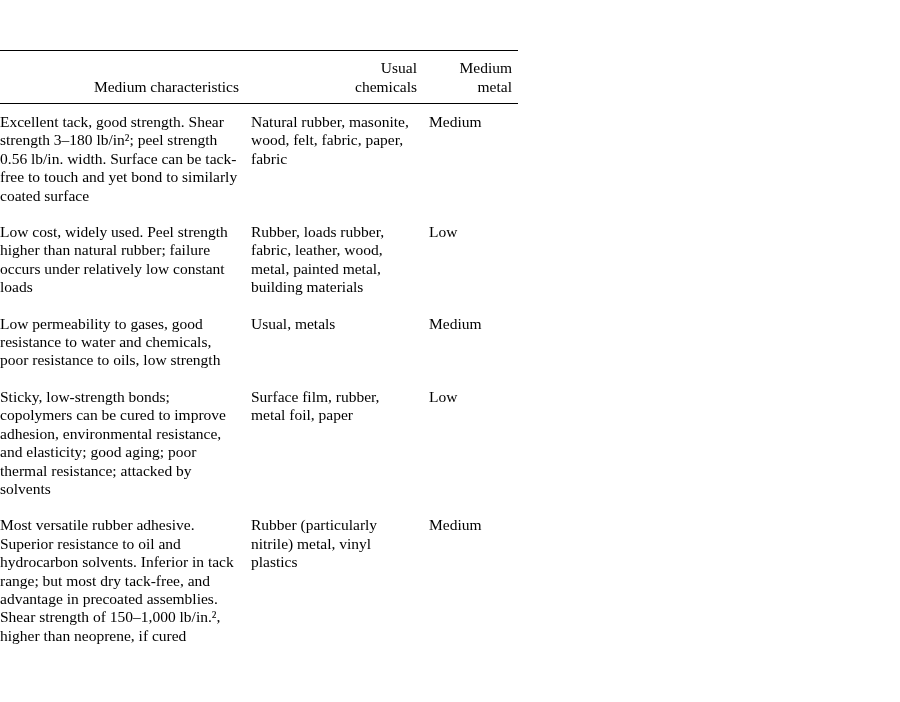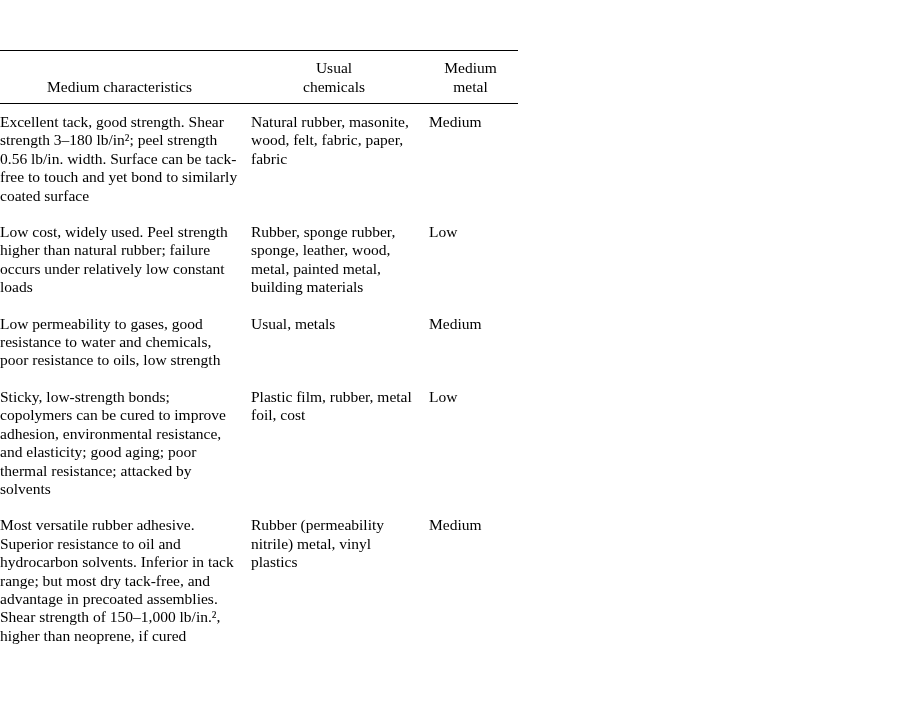--- a/index.html
+++ b/index.html
@@ -45,21 +45,21 @@
     border-top: 0.9px solid #000;
     padding: 0;
     height: 0;
     line-height: 0;
     font-size: 0;
   }
   thead th {
     font-weight: normal;
     font-size: 15.5px;
     line-height: 19px;
-    text-align: center;
+    text-align: right;
     vertical-align: bottom;
     padding: 7px 6px 7px 6px;
   }
   thead th.h1 {
     padding-left: 90px;
     padding-top: 12px;
   }
   tbody td {
     font-size: 15.5px;
     line-height: 18.4px;
@@ -111,43 +111,43 @@
         <tr>
           <td class="c1">Excellent tack, good strength. Shear strength 3–180 lb/in²; peel strength 0.56 lb/in. width. Surface can be tack-free to touch and yet bond to similarly coated surface</td>
           <td>Natural rubber, masonite, wood, felt, fabric, paper, fabric</td>
           <td>Medium</td>
         </tr>
         <tr class="spacer">
             <td colspan="3"></td>
           </tr>
         <tr>
           <td class="c1">Low cost, widely used. Peel strength higher than natural rubber; failure occurs under relatively low constant loads</td>
-          <td>Rubber, sponge rubber, sponge, leather, wood, metal, painted metal, building materials</td>
+          <td>Rubber, loads rubber, fabric, leather, wood, metal, painted metal, building materials</td>
           <td>Low</td>
         </tr>
         <tr class="spacer">
             <td colspan="3"></td>
           </tr>
         <tr>
           <td class="c1">Low permeability to gases, good resistance to water and chemicals, poor resistance to oils, low strength</td>
           <td>Usual, metals</td>
           <td>Medium</td>
         </tr>
         <tr class="spacer">
             <td colspan="3"></td>
           </tr>
         <tr>
           <td class="c1">Sticky, low-strength bonds; copolymers can be cured to improve adhesion, environmental resistance, and elasticity; good aging; poor thermal resistance; attacked by solvents</td>
-          <td>Plastic film, rubber, metal foil, cost</td>
+          <td>Surface film, rubber, metal foil, paper</td>
           <td>Low</td>
         </tr>
         <tr class="spacer">
             <td colspan="3"></td>
           </tr>
         <tr>
           <td class="c1">Most versatile rubber adhesive. Superior resistance to oil and hydrocarbon solvents. Inferior in tack range; but most dry tack-free, and advantage in precoated assemblies. Shear strength of 150–1,000 lb/in.², higher than neoprene, if cured</td>
-          <td>Rubber (permeability nitrile) metal, vinyl plastics</td>
+          <td>Rubber (particularly nitrile) metal, vinyl plastics</td>
           <td>Medium</td>
         </tr>
       </tbody>
     </table>
   </div>
 </div>
 
 </body></html>

